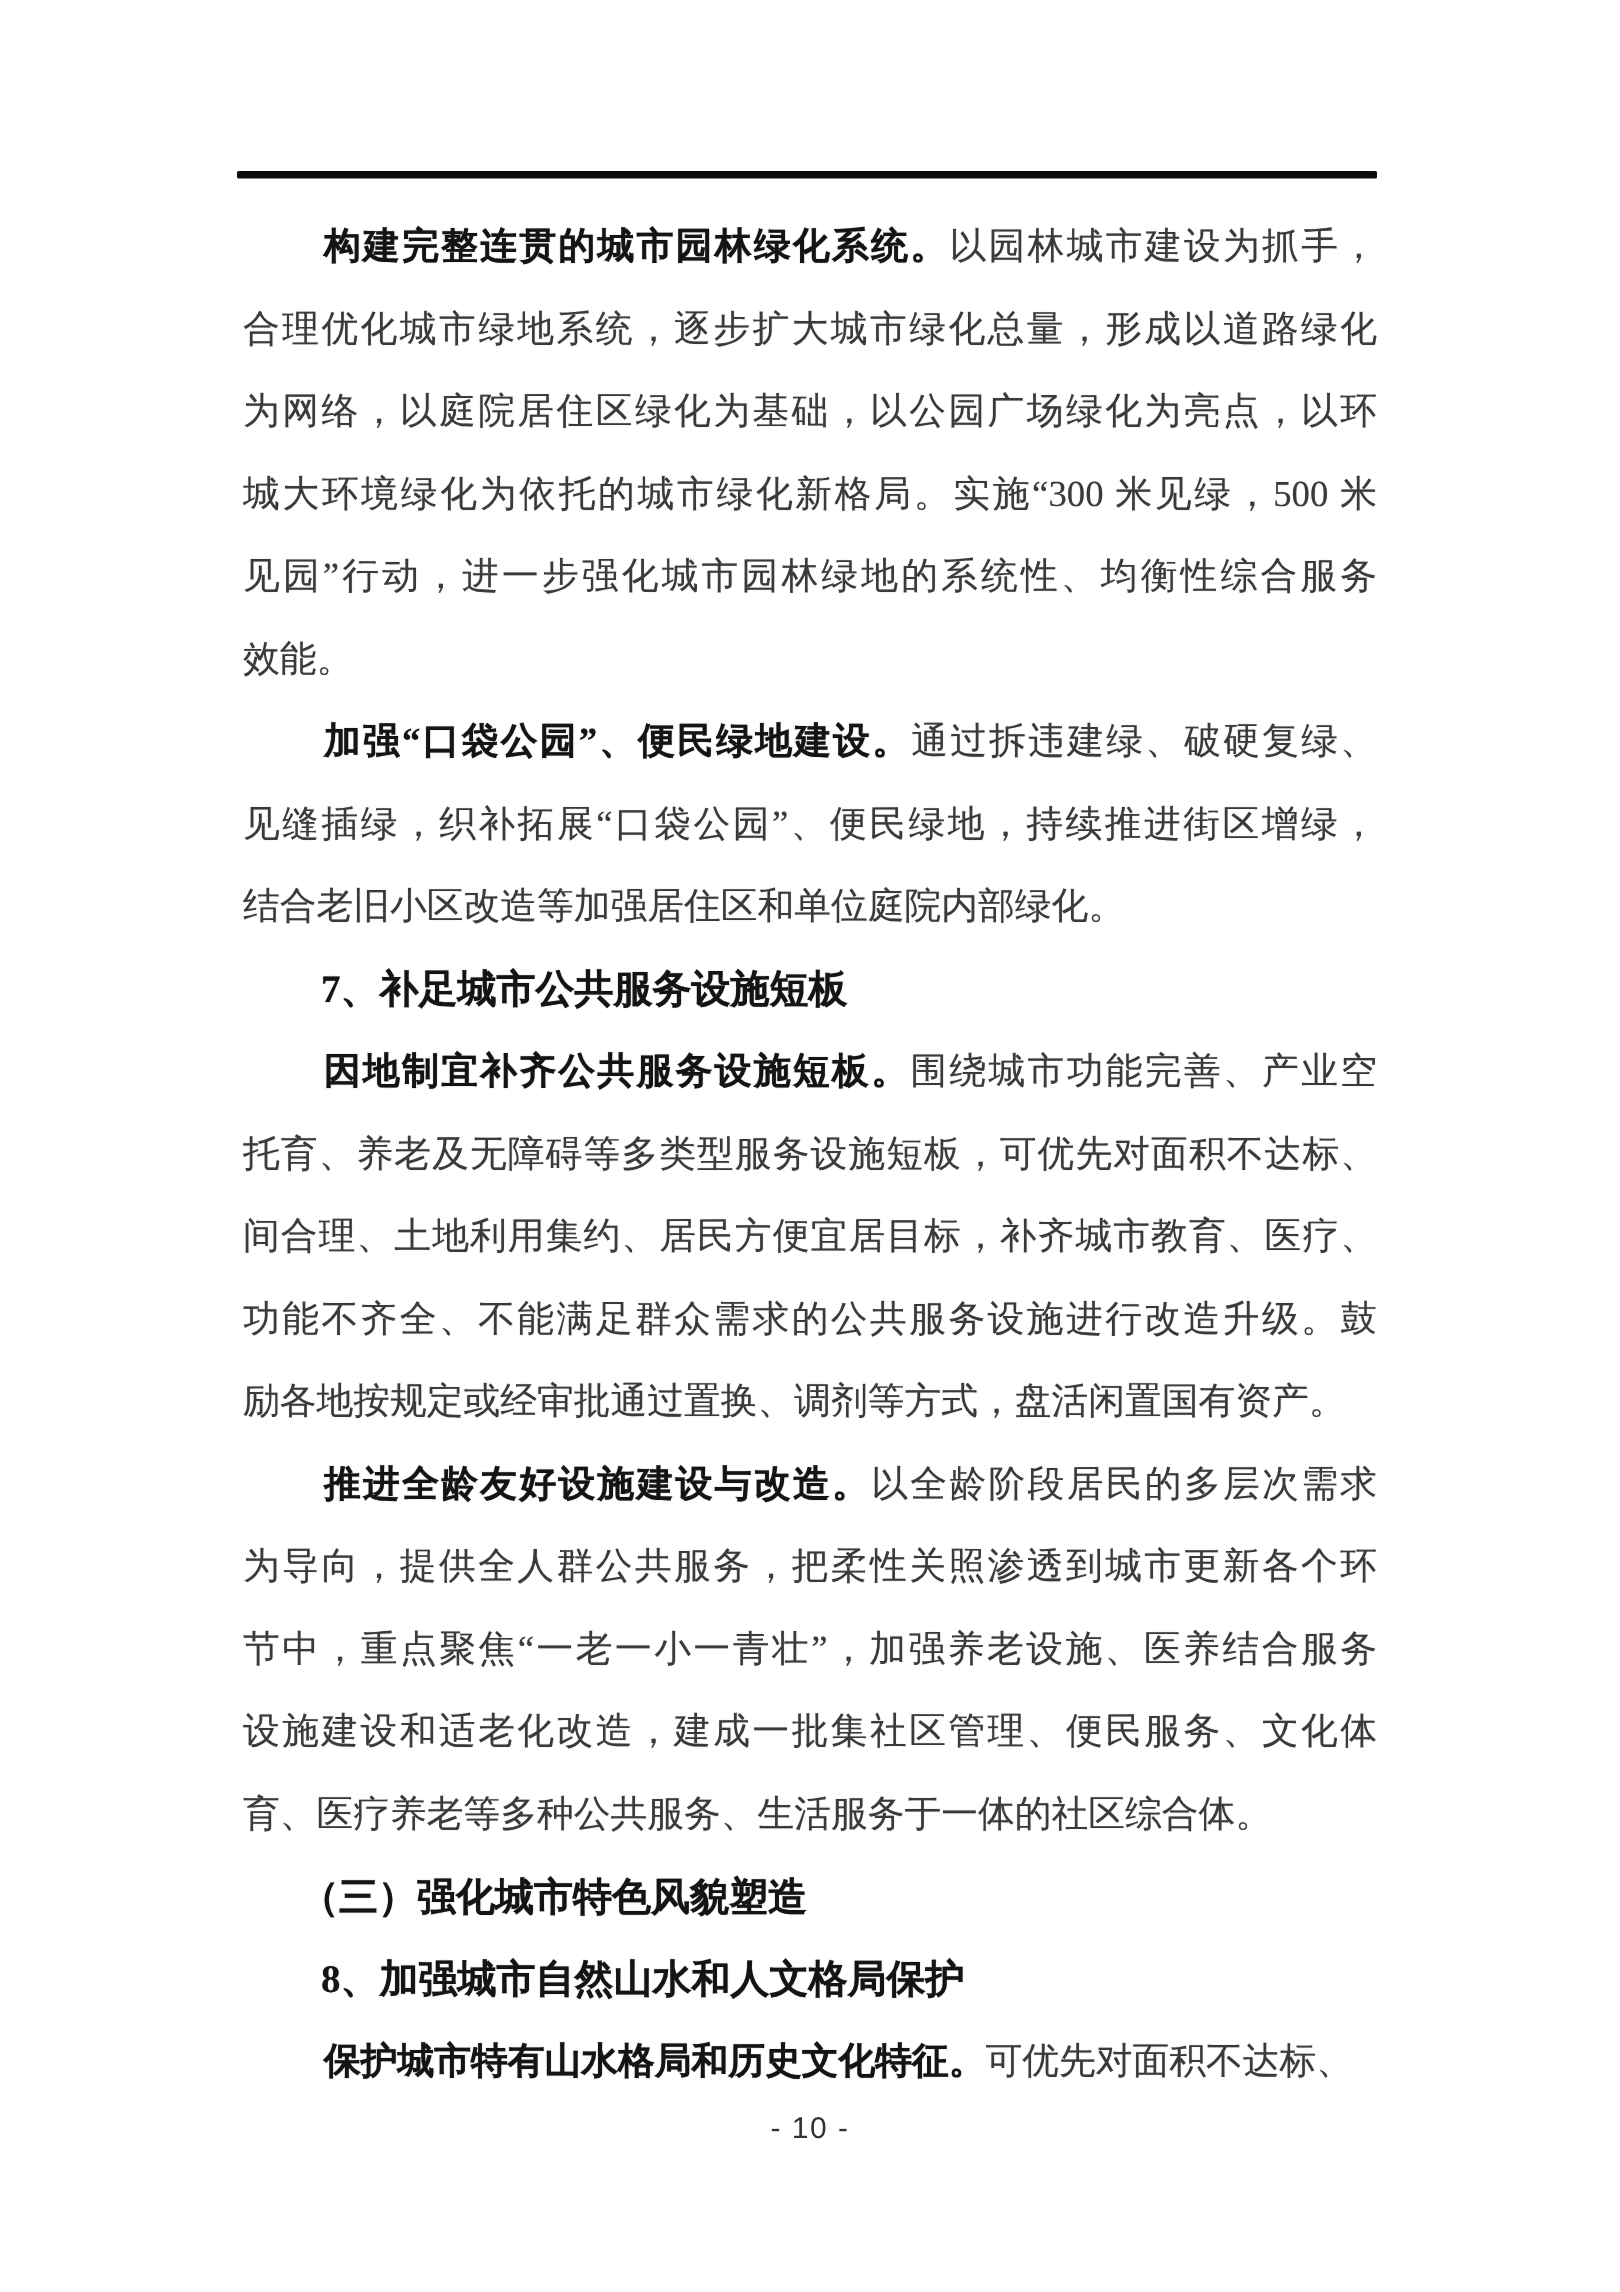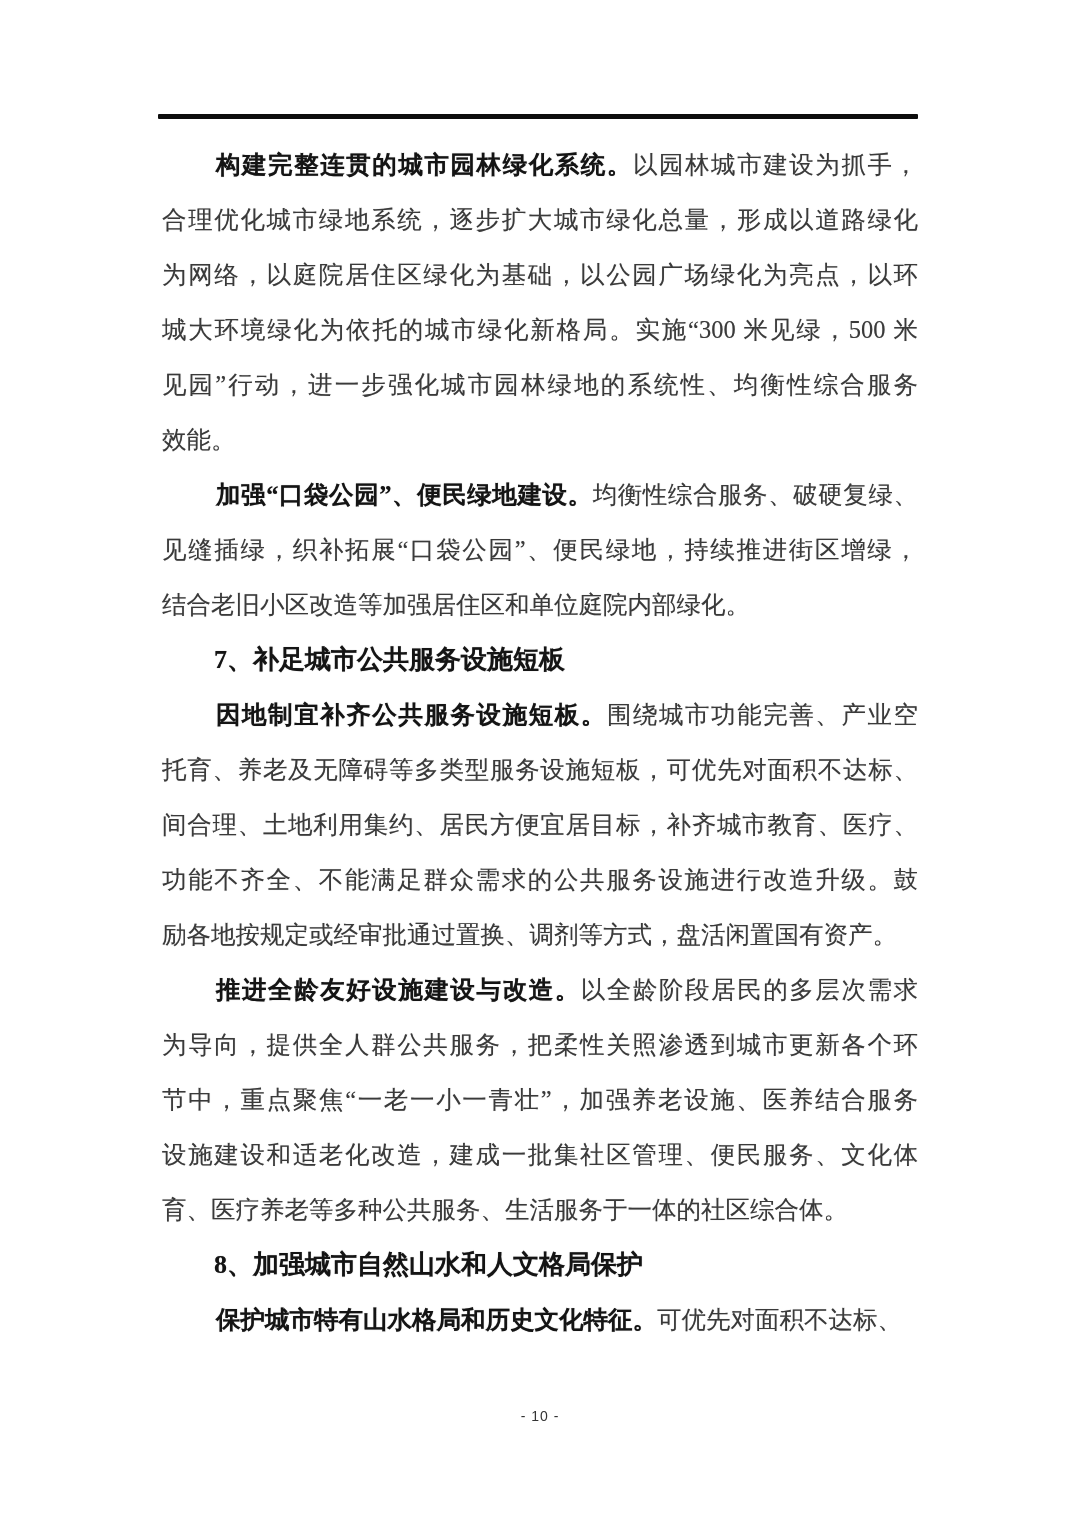--- a/index.html
+++ b/index.html
@@ -61,58 +61,59 @@
   }
   .line.heading_numbered { text-indent: 52px; }
   .line.heading_section  { text-indent: 38px; }
   .page-footer {
     position: absolute;
     left: 0;
     top: 1392px;
     width: 100%;
     text-align: center;
     font-family: "Liberation Sans", "DejaVu Sans", sans-serif;
-    font-size: 14px;
+    font-size: 20px;
     color: #333333;
     letter-spacing: 1px;
   }
 </style>
 </head>
 <body>
 
 <div class="page">
   <div class="header-rule"></div>
   <div class="doc-body">
       <div>
         <div class="line indent"><span class="seg bold">构建完整连贯的城市园林绿化系统。</span><span class="seg">以园林城市建设为抓手，</span></div>
         <div class="line"><span class="seg">合理优化城市绿地系统，逐步扩大城市绿化总量，形成以道路绿化</span></div>
         <div class="line"><span class="seg">为网络，以庭院居住区绿化为基础，以公园广场绿化为亮点，以环</span></div>
         <div class="line"><span class="seg">城大环境绿化为依托的城市绿化新格局。实施“300 米见绿，500 米</span></div>
         <div class="line"><span class="seg">见园”行动，进一步强化城市园林绿地的系统性、均衡性综合服务</span></div>
         <div class="line last"><span class="seg">效能。</span></div>
       </div>
       <div>
-        <div class="line indent"><span class="seg bold">加强“口袋公园”、便民绿地建设。</span><span class="seg">均衡性综合服务、破硬复绿、</span></div>
+        <div class="line indent"><span class="seg bold">加强“口袋公园”、便民绿地建设。</span><span class="seg">通过拆违建绿、破硬复绿、</span></div>
         <div class="line"><span class="seg">见缝插绿，织补拓展“口袋公园”、便民绿地，持续推进街区增绿，</span></div>
         <div class="line last"><span class="seg">结合老旧小区改造等加强居住区和单位庭院内部绿化。</span></div>
       </div>
       <div class="line heading heading_numbered">7、补足城市公共服务设施短板</div>
       <div>
         <div class="line indent"><span class="seg bold">因地制宜补齐公共服务设施短板。</span><span class="seg">围绕城市功能完善、产业空</span></div>
         <div class="line"><span class="seg">托育、养老及无障碍等多类型服务设施短板，可优先对面积不达标、</span></div>
         <div class="line"><span class="seg">间合理、土地利用集约、居民方便宜居目标，补齐城市教育、医疗、</span></div>
         <div class="line"><span class="seg">功能不齐全、不能满足群众需求的公共服务设施进行改造升级。鼓</span></div>
         <div class="line last"><span class="seg">励各地按规定或经审批通过置换、调剂等方式，盘活闲置国有资产。</span></div>
       </div>
       <div>
         <div class="line indent"><span class="seg bold">推进全龄友好设施建设与改造。</span><span class="seg">以全龄阶段居民的多层次需求</span></div>
         <div class="line"><span class="seg">为导向，提供全人群公共服务，把柔性关照渗透到城市更新各个环</span></div>
         <div class="line"><span class="seg">节中，重点聚焦“一老一小一青壮”，加强养老设施、医养结合服务</span></div>
         <div class="line"><span class="seg">设施建设和适老化改造，建成一批集社区管理、便民服务、文化体</span></div>
         <div class="line last"><span class="seg">育、医疗养老等多种公共服务、生活服务于一体的社区综合体。</span></div>
       </div>
+      <div class="line heading heading_section">（三）强化城市特色风貌塑造</div>
       <div class="line heading heading_numbered">8、加强城市自然山水和人文格局保护</div>
       <div>
         <div class="line indent last"><span class="seg bold">保护城市特有山水格局和历史文化特征。</span><span class="seg">可优先对面积不达标、</span></div>
       </div>
     </div>
   <div class="page-footer">- 10 -</div>
 </div>
 
 </body></html>

